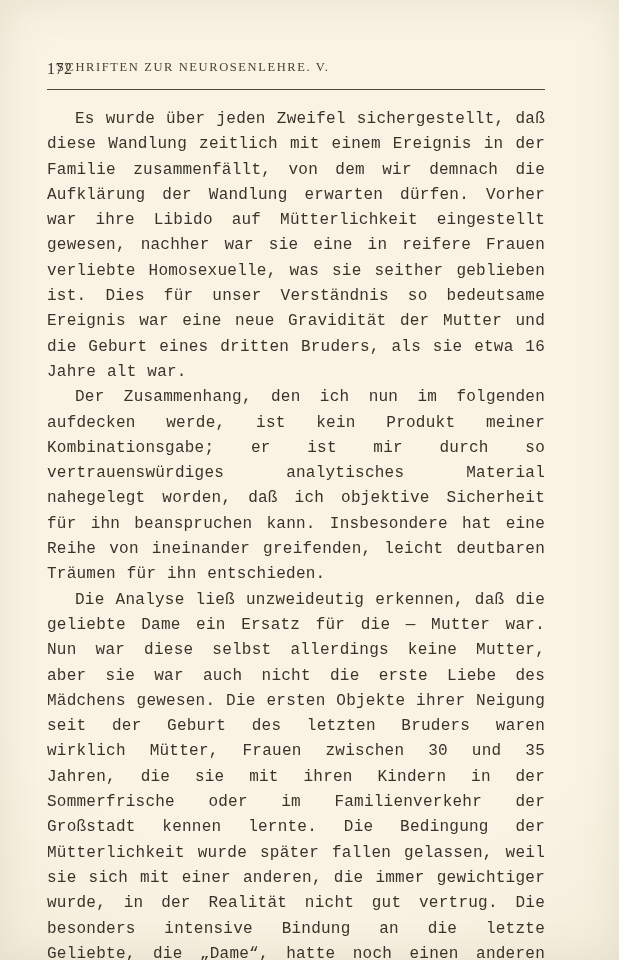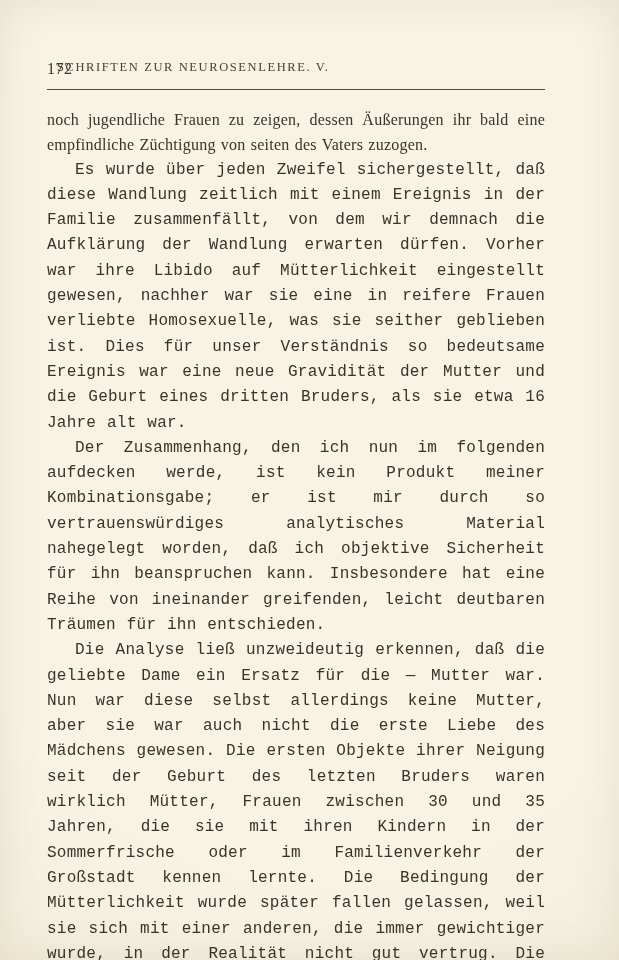--- a/index.html
+++ b/index.html
@@ -76,20 +76,19 @@
   <div class="content">
 
     <div class="page-header">
       <span class="pagenum">172</span>
       <span class="running">SCHRIFTEN ZUR NEUROSENLEHRE. V.</span>
     </div>
 
     <hr class="rule">
 
     <div class="bodytext">
-      <p>noch jugendliche Frauen zu zeigen, dessen Äußerungen ihr bald eine empfindliche Züchtigung von seiten des Vaters zuzogen.</p>
       <p class="indent">Es wurde über jeden Zweifel sichergestellt, daß diese Wandlung zeitlich mit einem Ereignis in der Familie zusammenfällt, von dem wir demnach die Aufklärung der Wandlung erwarten dürfen. Vorher war ihre Libido auf Mütterlichkeit eingestellt gewesen, nachher war sie eine in reifere Frauen verliebte Homosexuelle, was sie seither geblieben ist. Dies für unser Verständnis so bedeutsame Ereignis war eine neue Gravidität der Mutter und die Geburt eines dritten Bruders, als sie etwa 16 Jahre alt war.</p>
       <p class="indent">Der Zusammenhang, den ich nun im folgenden aufdecken werde, ist kein Produkt meiner Kombinationsgabe; er ist mir durch so vertrauenswürdiges analytisches Material nahegelegt worden, daß ich objektive Sicherheit für ihn beanspruchen kann. Insbesondere hat eine Reihe von ineinander greifenden, leicht deutbaren Träumen für ihn entschieden.</p>
       <p class="indent">Die Analyse ließ unzweideutig erkennen, daß die geliebte Dame ein Ersatz für die — Mutter war. Nun war diese selbst allerdings keine Mutter, aber sie war auch nicht die erste Liebe des Mädchens gewesen. Die ersten Objekte ihrer Neigung seit der Geburt des letzten Bruders waren wirklich Mütter, Frauen zwischen 30 und 35 Jahren, die sie mit ihren Kindern in der Sommerfrische oder im Familienverkehr der Großstadt kennen lernte. Die Bedingung der Mütterlichkeit wurde später fallen gelassen, weil sie sich mit einer anderen, die immer gewichtiger wurde, in der Realität nicht gut vertrug. Die besonders intensive Bindung an die letzte Geliebte, die „Dame“, hatte noch einen anderen Grund, den das Mädchen eines Tages ohne Mühe auffand. Sie wurde</p>
     </div>
 
   </div>
 </div>
 
 </body></html>

